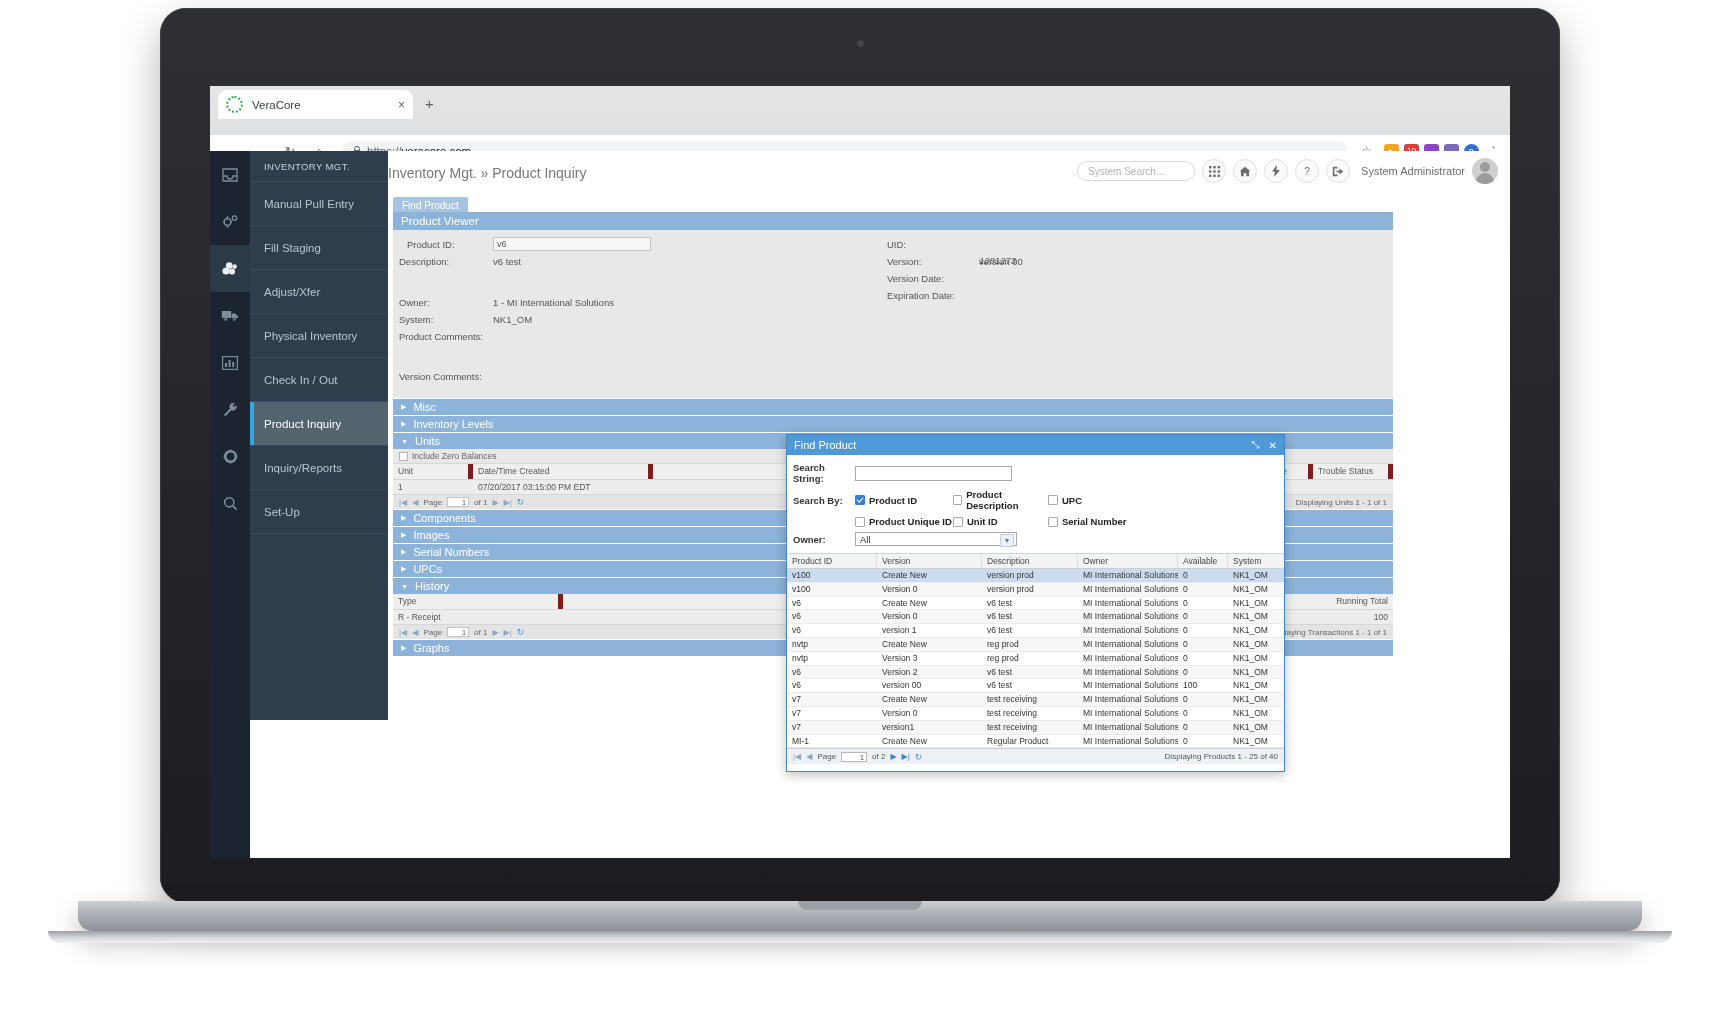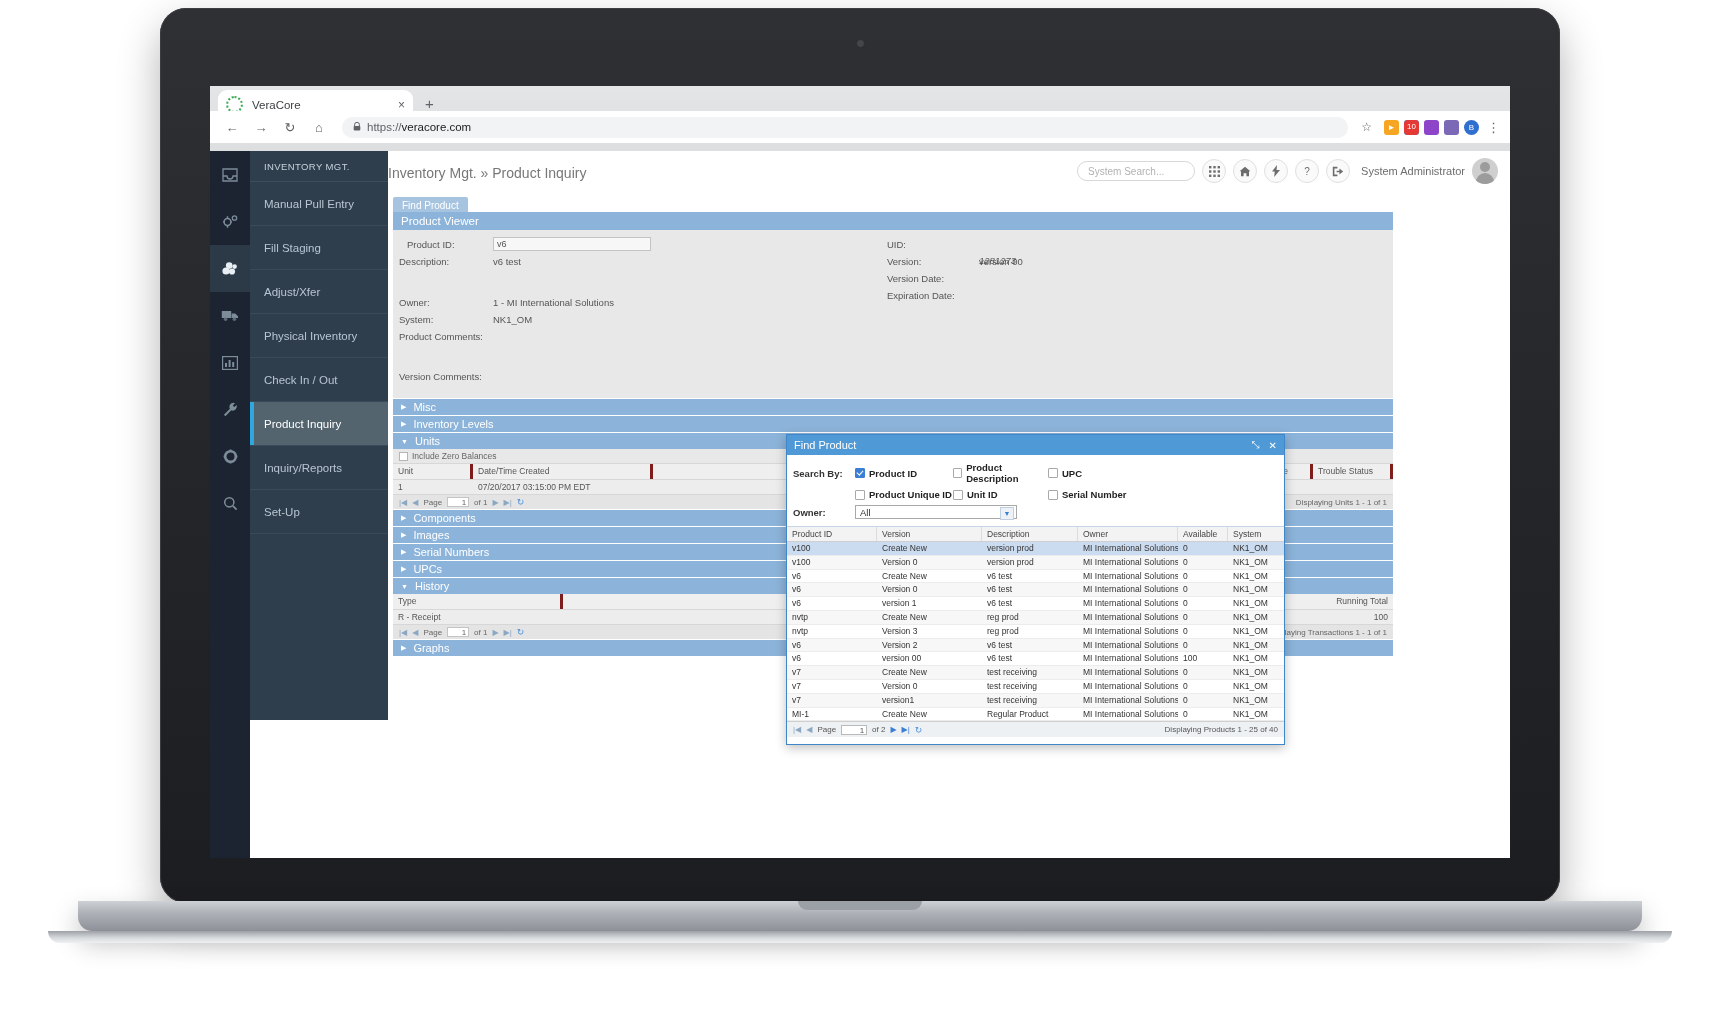--- a/index.html
+++ b/index.html
@@ -21,21 +21,21 @@
         border-radius:0 0 14px 14px;box-shadow:0 12px 26px rgba(0,0,0,.25);}
   .base:before{content:"";position:absolute;left:50%;top:0;margin-left:-62px;width:124px;height:9px;
         background:#9ba0a6;border-radius:0 0 9px 9px;}
   .foot{position:absolute;left:-112px;top:923px;width:1624px;height:12px;
         background:linear-gradient(180deg,#9da1a7 0%,#d9dcdf 60%,#eef0f2 100%);
         border-radius:0 0 40px 40px;}
 
   
   .chrome{position:absolute;left:0;top:0;width:1300px;height:65px;
           background:linear-gradient(180deg,#e4e5e7 0%,#dddee0 100%);}
-  .tabstrip{position:relative;height:25px;}
+  .tabstrip{position:relative;height:49px;}
   .tab{position:absolute;left:8px;top:4px;width:195px;height:29px;background:#fff;
        border-radius:9px 9px 0 0;display:flex;align-items:center;padding:0 8px;box-sizing:border-box;}
   .tab-fav{width:13px;height:13px;border:2.2px dotted #34a853;border-radius:50%;flex:0 0 auto;}
   .tab-title{font-size:11.5px;color:#3c4043;margin-left:9px;flex:1;white-space:nowrap;overflow:hidden;}
   .tab-x{font-size:12px;color:#5f6368;cursor:default;}
   .newtab{position:absolute;left:215px;top:9px;font-size:15px;color:#5f6368;}
   .navbar{position:relative;height:32px;background:#fff;display:flex;align-items:center;padding:0 10px;}
   .navicon{width:24px;height:24px;display:flex;align-items:center;justify-content:center;
            font-size:13px;color:#5f6368;margin-right:5px;}
   .omni{flex:1;height:21px;background:#f1f3f4;border-radius:11px;display:flex;align-items:center;
@@ -97,21 +97,21 @@
 
   .acc{height:16px;background:#8cb3d9;color:#fff;font-size:11px;display:flex;align-items:center;
        padding-left:8px;border-top:1px solid #fff;}
   .acc .ar{font-size:7px;margin-right:7px;}
 
   .grid{background:#e8e8e8;}
   .gchk{height:14px;display:flex;align-items:center;padding-left:6px;font-size:8.5px;color:#666;gap:4px;}
   .gchk i{width:7px;height:7px;border:1px solid #b5b5b5;background:#fff;display:block;}
   .ghead{display:flex;height:15px;background:#efefef;border-top:1px solid #d7d7d7;border-bottom:1px solid #d7d7d7;
          font-size:8.5px;color:#555;}
-  .ghead div{padding:2px 5px;border-right:3px solid #7f1d1d;box-sizing:border-box;overflow:hidden;}
+  .ghead div{padding:2px 5px;border-right:5px solid #7f1d1d;box-sizing:border-box;overflow:hidden;}
   .grow{display:flex;height:14px;font-size:8.5px;color:#555;background:#ededed;}
   .grow div{padding:2px 5px;box-sizing:border-box;overflow:hidden;}
   .gpager{height:14px;background:#e4e4e4;display:flex;align-items:center;font-size:8px;color:#666;gap:5px;
           padding:0 6px;border-top:1px solid #d7d7d7;}
   .gpager .pg{width:22px;height:10px;border:1px solid #c4c4c4;background:#fff;text-align:right;
               font-size:8px;padding-right:2px;box-sizing:border-box;}
   .gpager .sp{margin-left:auto;}
   .ar-ic{color:#8aa7c4;font-size:8px;}
   .ar-ic.on{color:#3b7fd4;}
   .refresh{color:#4f90d8;font-size:9px;}
@@ -450,20 +450,24 @@
             </div>
 
             <div class="modal">
               <div class="modal-h">
                 <span class="t">Find Product</span>
                 <span class="ic">⤡</span>
                 <span class="ic">✕</span>
               </div>
               <div class="modal-b">
                 <div class="frow">
+                  <span class="fl">Search String:</span>
+                  <span class="sstr" title=""></span>
+                </div>
+                <div class="frow">
                   <span class="fl">Search By:</span>
                   <span class="cb" style="width:98px">
                     <i class="on"></i>
                     <span>Product ID</span>
                   </span>
                   <span class="cb" style="width:95px">
                     <i></i>
                     <span>Product Description</span>
                   </span>
                   <span class="cb">

